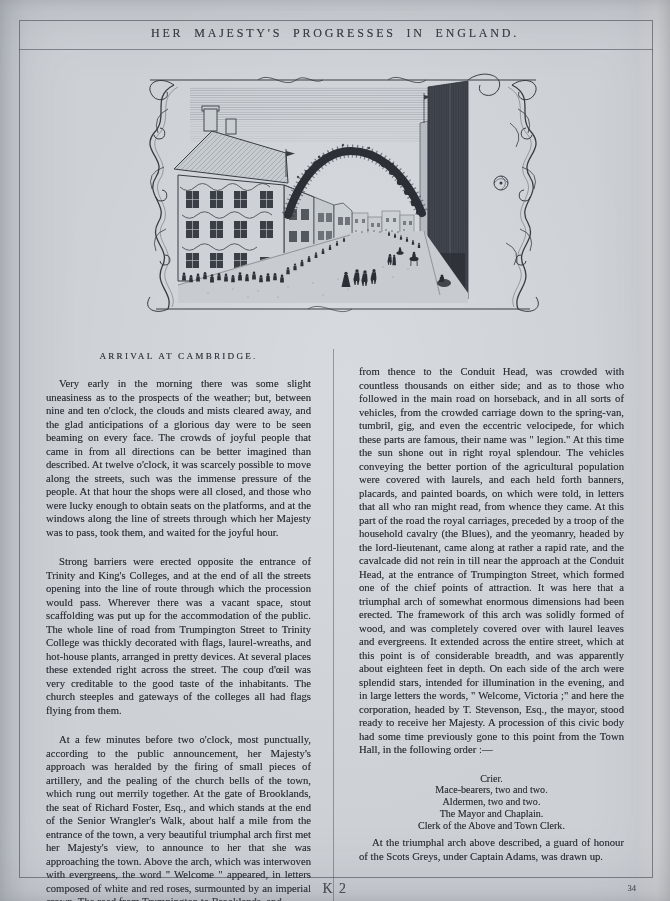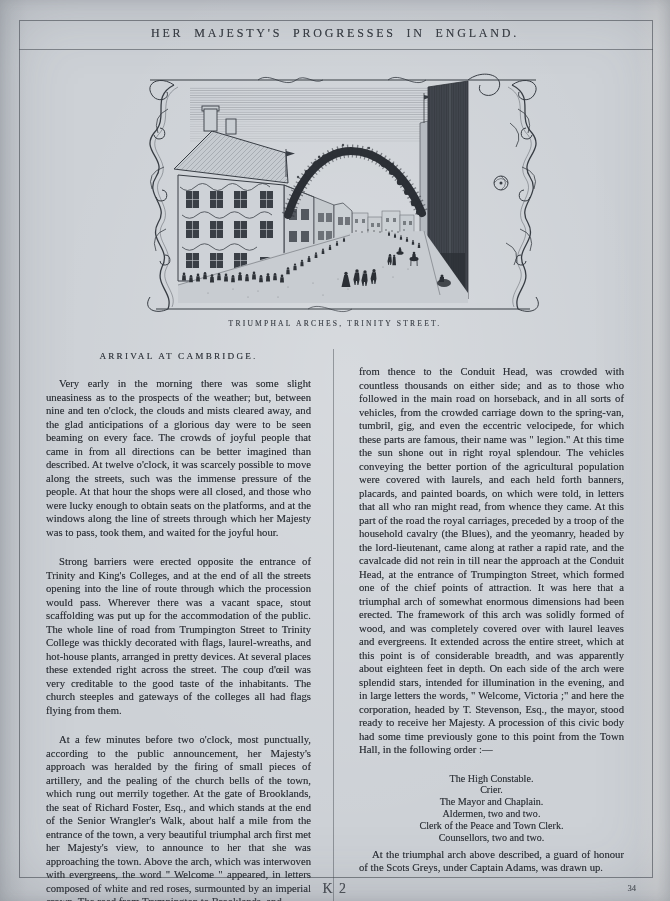--- a/index.html
+++ b/index.html
@@ -322,39 +322,37 @@
         </g>
         <g transform="translate(306,220)">
           <ellipse cx="0" cy="0" rx="7" ry="4" opacity="0.85"></ellipse>
             <circle cx="-2" cy="-7" r="1.5"></circle>
             <path d="M-4,-6 h4 v5 h-5 z"></path>
         </g>
       </g>
     </svg>
   </div>
 
-  <div class="illustration-caption">TRIUMPHAL ARCHES, TRINITY STREET.</div>
 
   <div class="columns">
     <div class="col">
       <div class="section-heading">ARRIVAL AT CAMBRIDGE.</div>
       <p>Very early in the morning there was some slight uneasiness as to the prospects of the weather; but, between nine and ten o'clock, the clouds and mists cleared away, and the glad anticipations of a glorious day were to be seen beaming on every face. The crowds of joyful people that came in from all directions can be better imagined than described. At twelve o'clock, it was scarcely possible to move along the streets, such was the immense pressure of the people. At that hour the shops were all closed, and those who were lucky enough to obtain seats on the platforms, and at the windows along the line of streets through which her Majesty was to pass, took them, and waited for the joyful hour.</p>
       <p>Strong barriers were erected opposite the entrance of Trinity and King's Colleges, and at the end of all the streets opening into the line of route through which the procession would pass. Wherever there was a vacant space, stout scaffolding was put up for the accommodation of the public. The whole line of road from Trumpington Street to Trinity College was thickly decorated with flags, laurel-wreaths, and hot-house plants, arranged in pretty devices. At several places these extended right across the street. The coup d'œil was very creditable to the good taste of the inhabitants. The church steeples and gateways of the colleges all had flags flying from them.</p>
       <p>At a few minutes before two o'clock, most punctually, according to the public announcement, her Majesty's approach was heralded by the firing of small pieces of artillery, and the pealing of the church bells of the town, which rung out merrily together. At the gate of Brooklands, the seat of Richard Foster, Esq., and which stands at the end of the Senior Wrangler's Walk, about half a mile from the entrance of the town, a very beautiful triumphal arch first met her Majesty's view, to announce to her that she was approaching the town. Above the arch, which was interwoven with evergreens, the word " Welcome " appeared, in letters composed of white and red roses, surmounted by an imperial crown. The road from Trumpington to Brooklands, and</p>
     </div>
     <div class="col-divider"></div>
     <div class="col">
       <p class="no-indent" style="text-indent:0">from thence to the Conduit Head, was crowded with countless thousands on either side; and as to those who followed in the main road on horseback, and in all sorts of vehicles, from the crowded carriage down to the spring-van, tumbril, gig, and even the eccentric velocipede, for which these parts are famous, their name was " legion." At this time the sun shone out in right royal splendour. The vehicles conveying the better portion of the agricultural population were covered with laurels, and each held forth banners, placards, and painted boards, on which were told, in letters that all who ran might read, from whence they came. At this part of the road the royal carriages, preceded by a troop of the household cavalry (the Blues), and the yeomanry, headed by the lord-lieutenant, came along at rather a rapid rate, and the cavalcade did not rein in till near the approach at the Conduit Head, at the entrance of Trumpington Street, which formed one of the chief points of attraction. It was here that a triumphal arch of somewhat enormous dimensions had been erected. The framework of this arch was solidly formed of wood, and was completely covered over with laurel leaves and evergreens. It extended across the entire street, which at this point is of considerable breadth, and was apparently about eighteen feet in depth. On each side of the arch were splendid stars, intended for illumination in the evening, and in large letters the words, " Welcome, Victoria ;" and here the corporation, headed by T. Stevenson, Esq., the mayor, stood ready to receive her Majesty. A procession of this civic body had some time previously gone to this point from the Town Hall, in the following order :—</p>
       <div class="procession">
-        <div>The High Constable.</div>
         <div>Crier.</div>
+        <div>Mace-bearers, two and two.</div>
+        <div>Aldermen, two and two.</div>
         <div>The Mayor and Chaplain.</div>
-        <div>Aldermen, two and two.</div>
-        <div>Clerk of the Peace and Town Clerk.</div>
-        <div>Counsellors, two and two.</div>
+        <div>Clerk of the Above and Town Clerk.</div>
       </div>
       <p class="closing">At the triumphal arch above described, a guard of honour of the Scots Greys, under Captain Adams, was drawn up.</p>
     </div>
   </div>
 
   <div class="footer-sig">K 2</div>
   <div class="footer-page">34</div>
 
   <div class="vignette"></div>
 </div>

